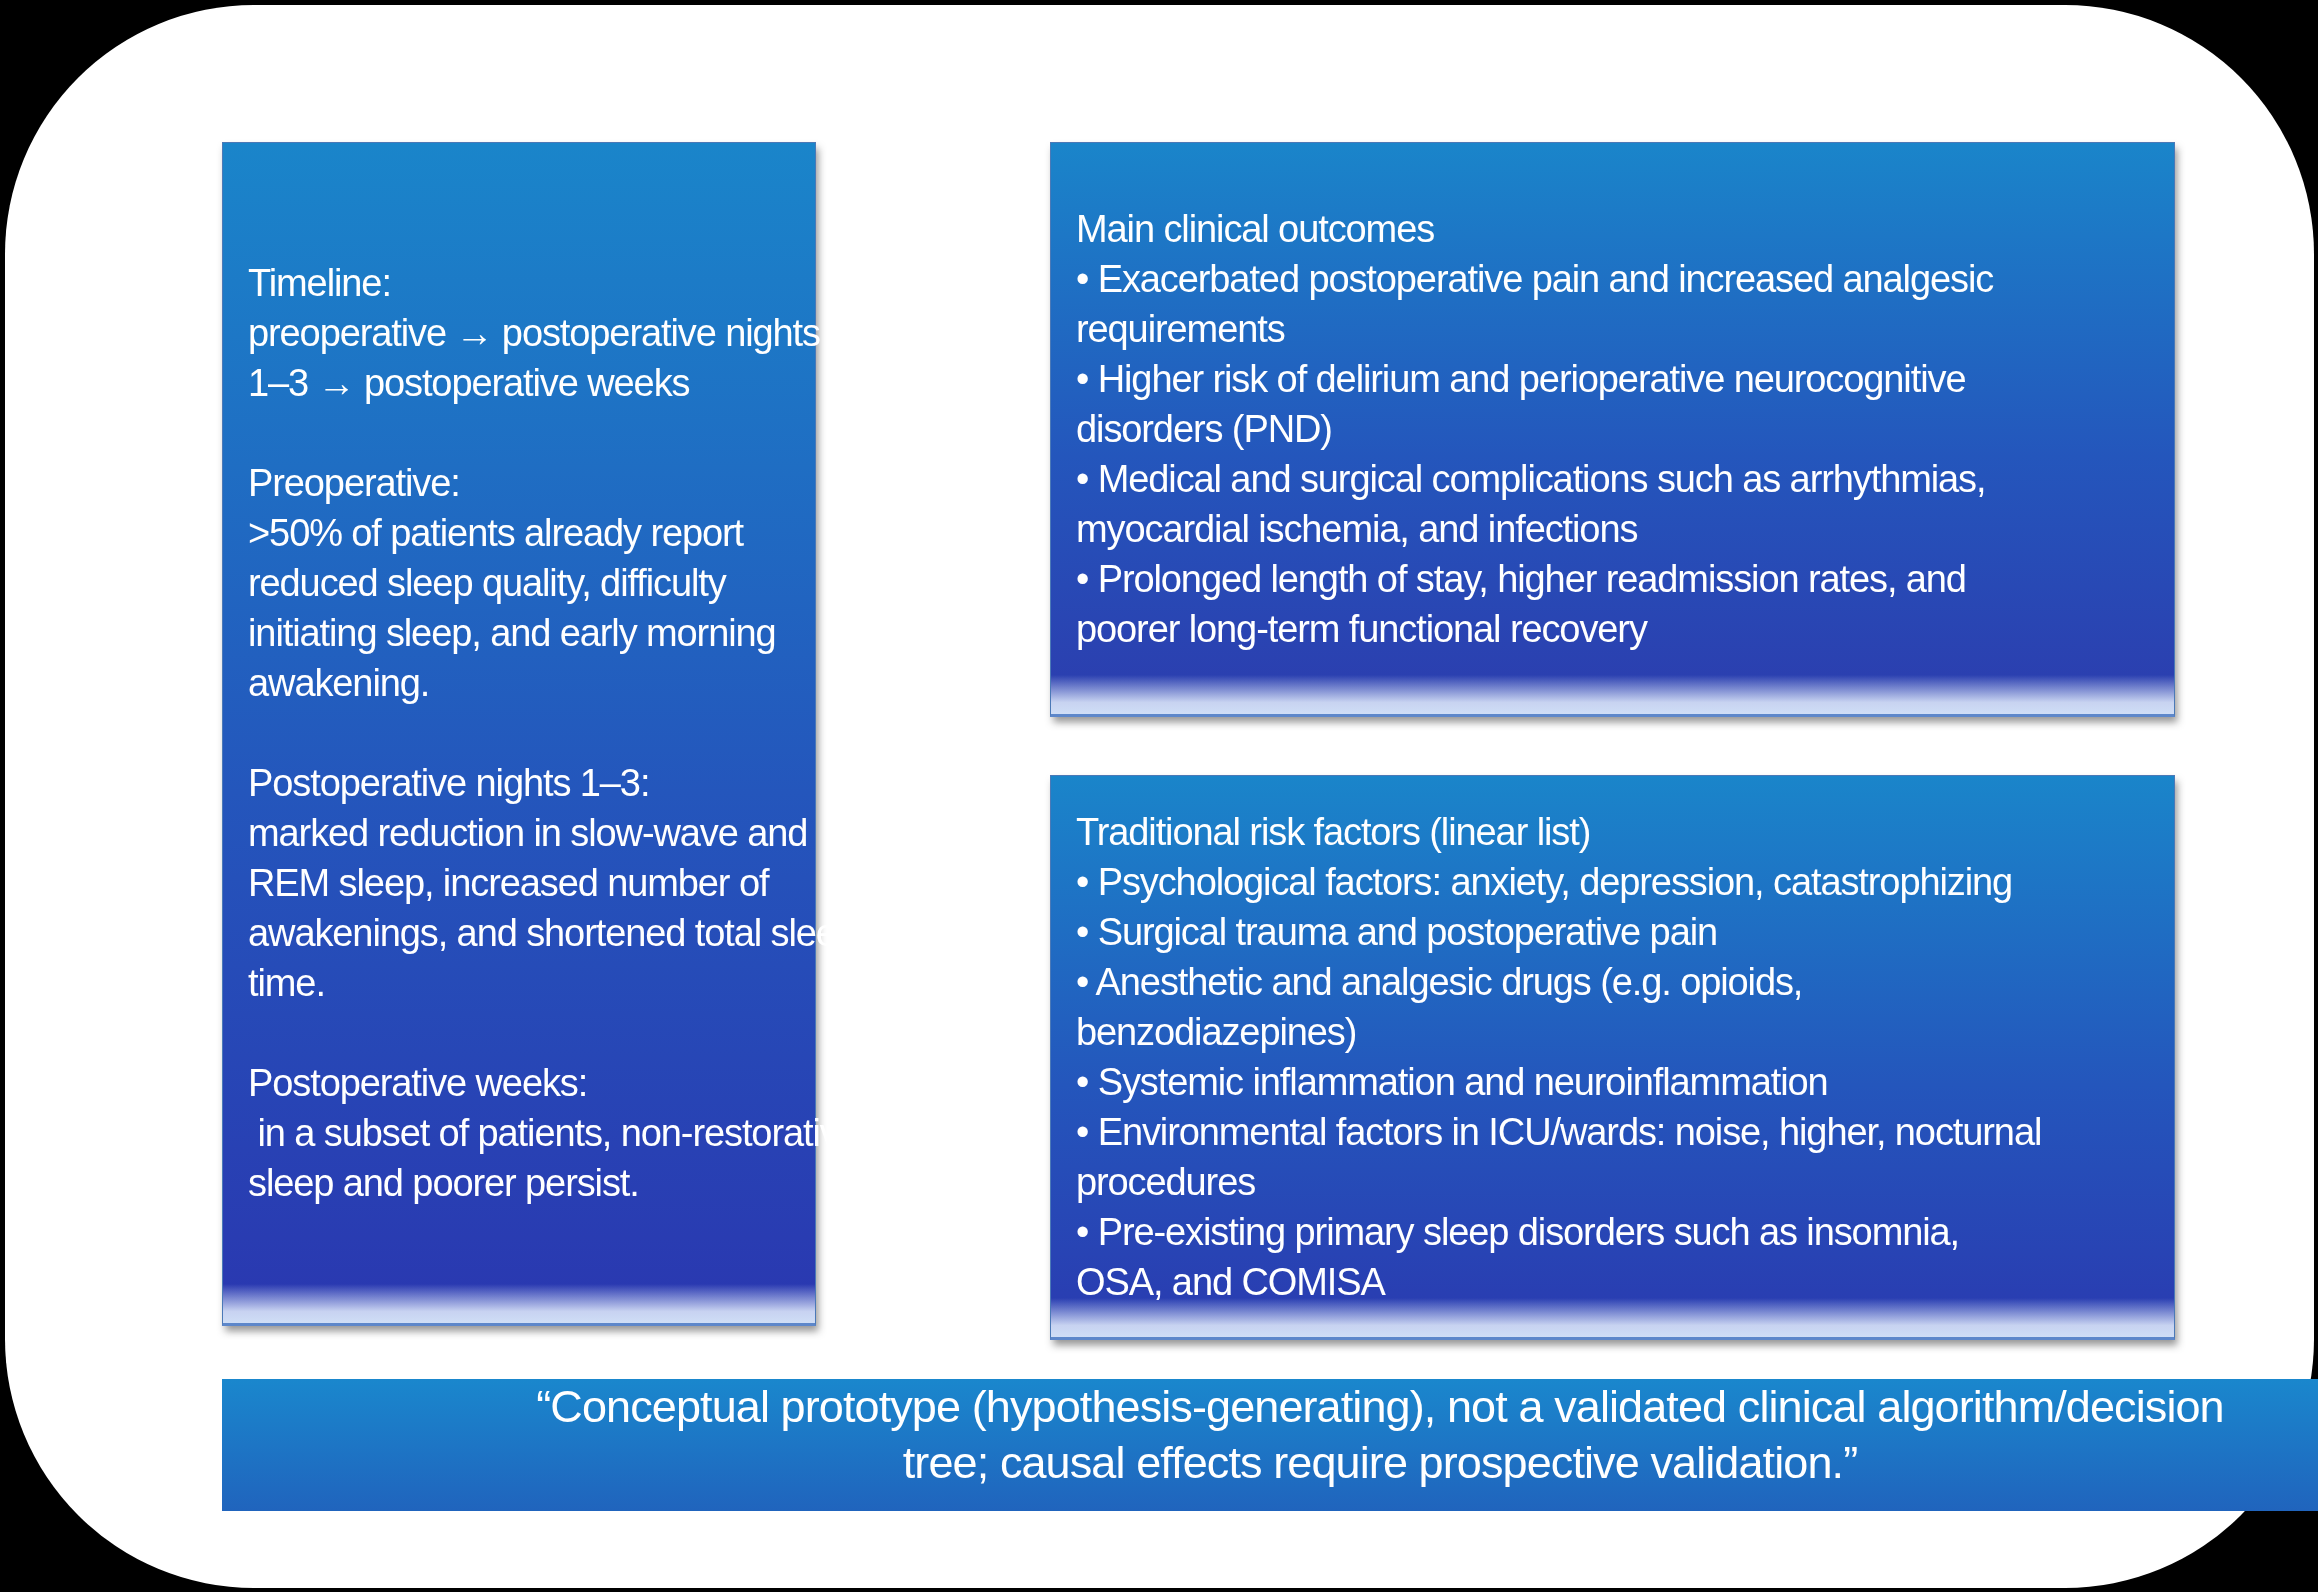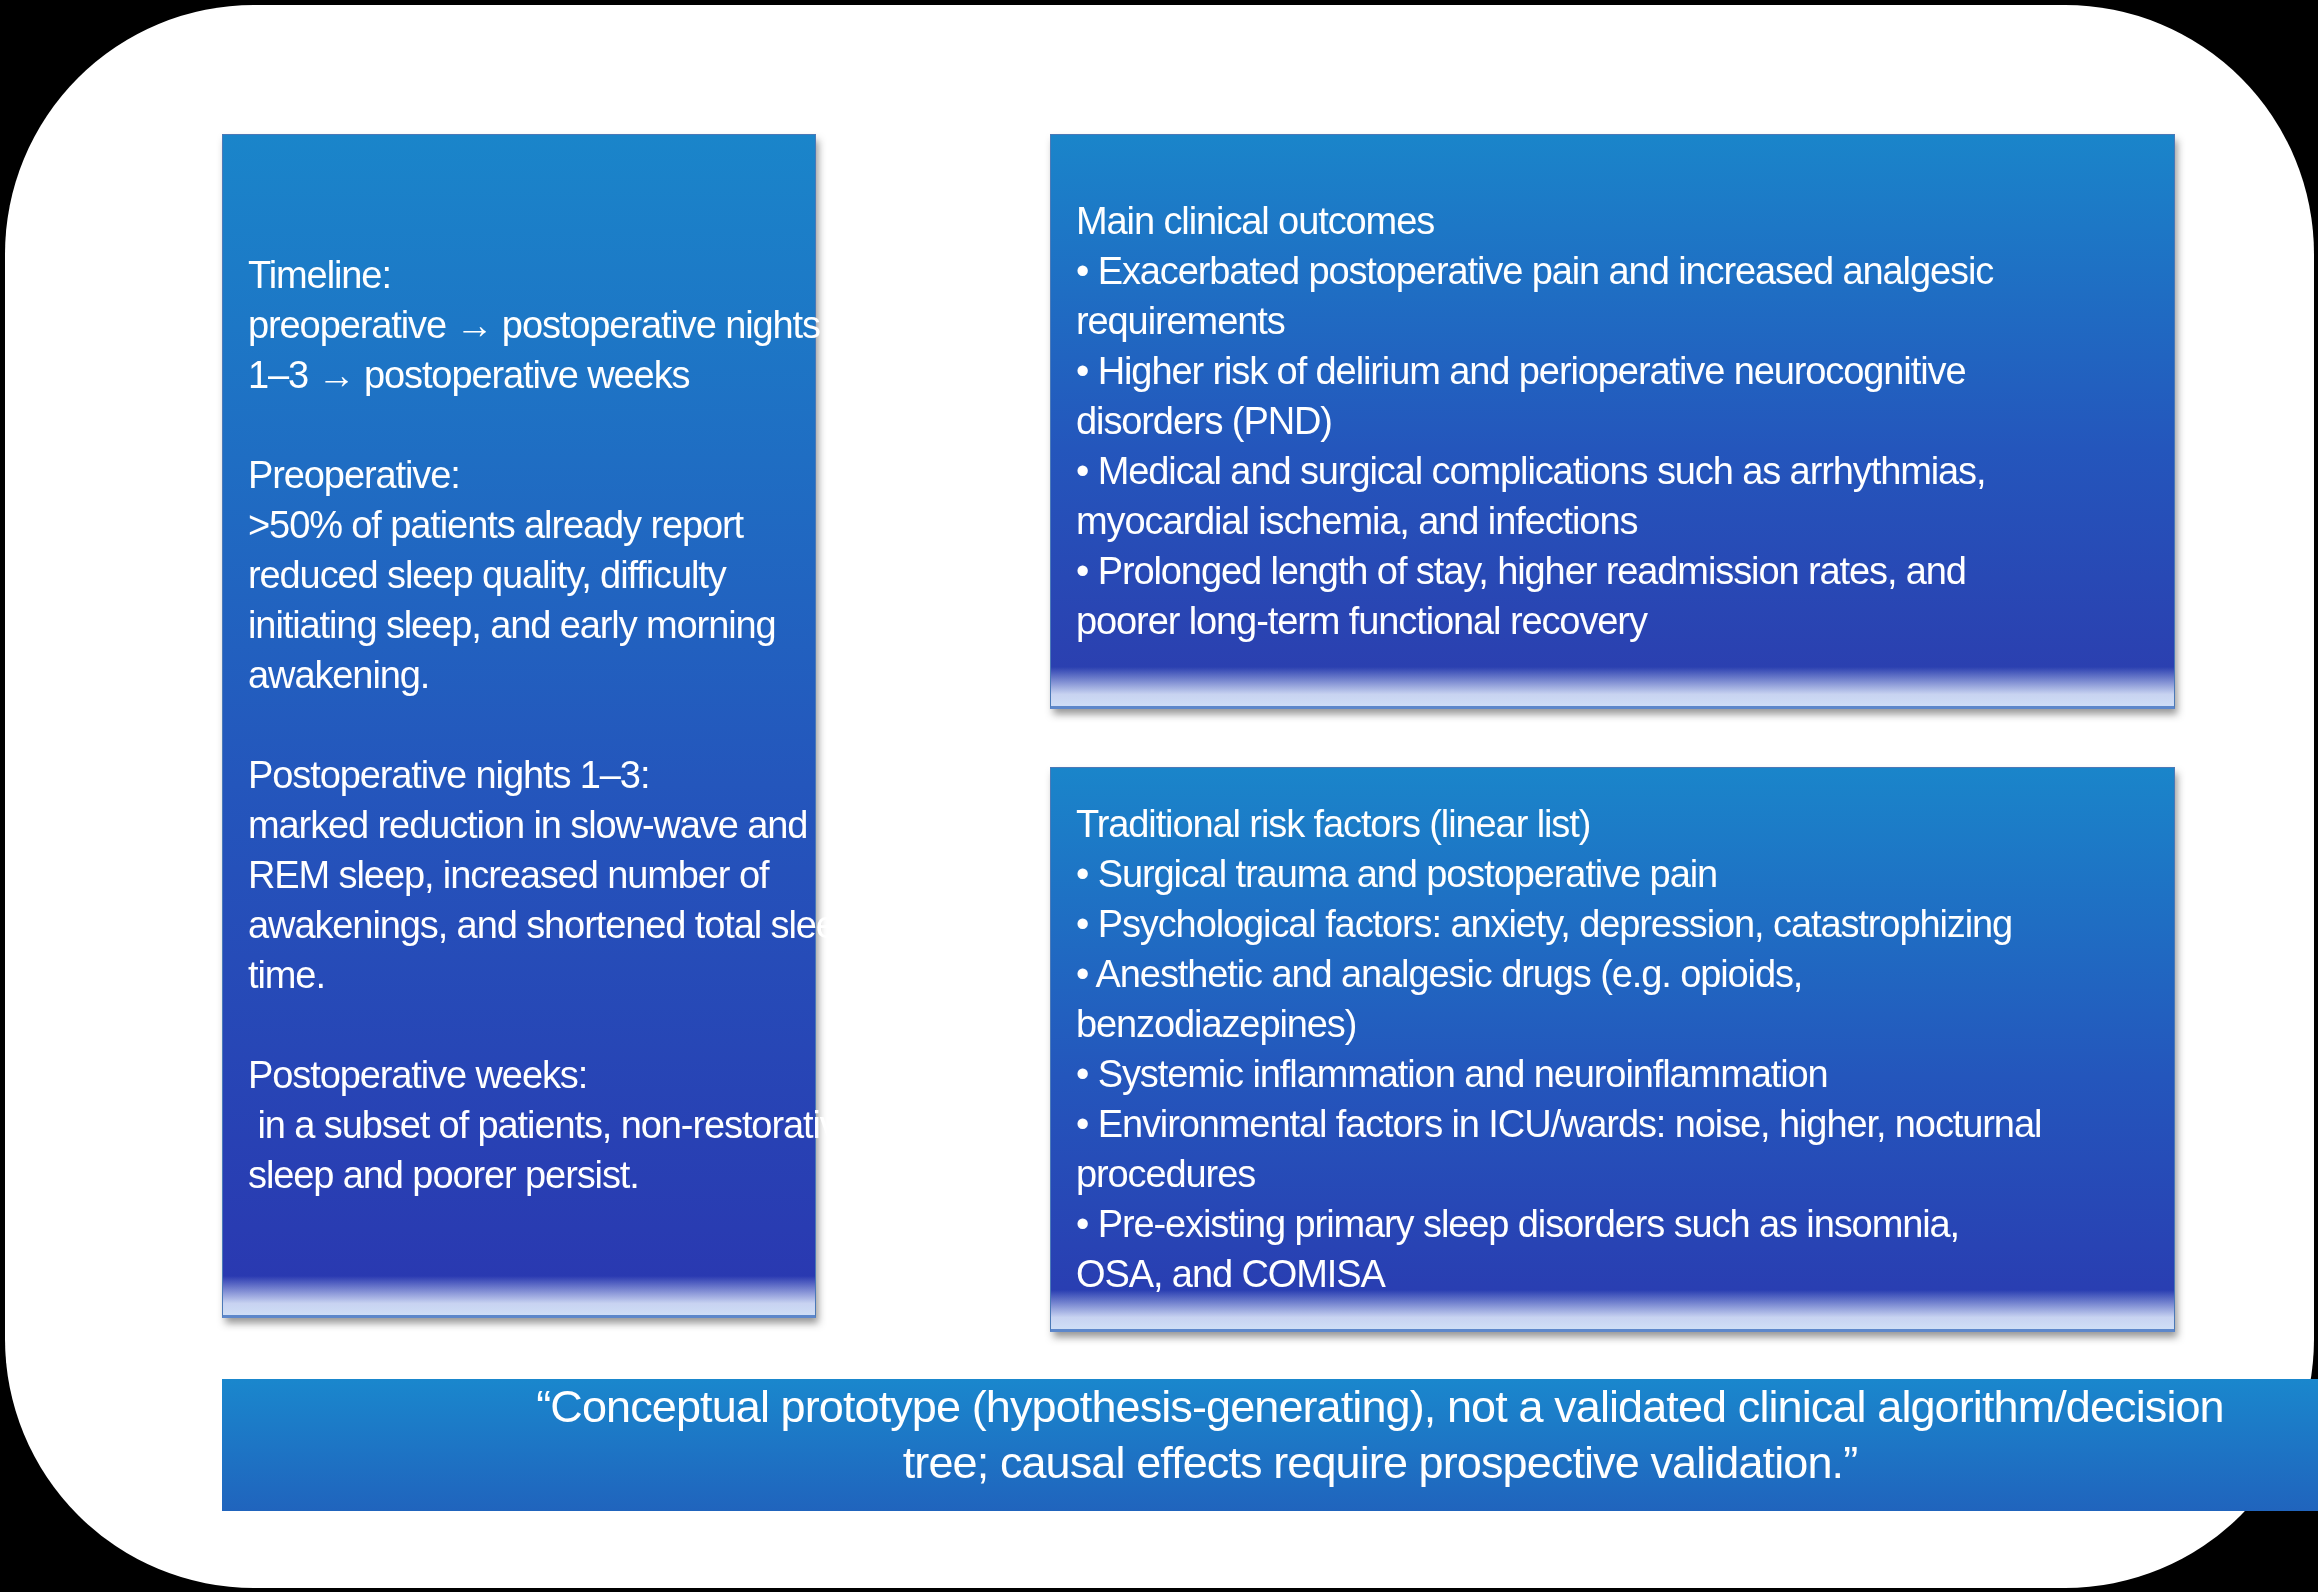--- a/index.html
+++ b/index.html
@@ -31,20 +31,21 @@
     border-bottom: 3.7px solid #5d87ca;
     box-shadow: 3.1px 5.6px 7.5px rgba(45, 45, 45, 0.5);
     display: flex;
     flex-direction: column;
     justify-content: center;
     padding: 0 25px;
     color: #ffffff;
     font-size: 38px;
     line-height: 50px;
     letter-spacing: -1.1px;
+    margin-top: 8px;
   }
   .box::after {
     content: "";
     position: absolute;
     left: 0;
     right: 0;
     bottom: 0;
     height: 39px;
     background: linear-gradient(180deg,
       rgba(235, 242, 253, 0) 0%,
@@ -137,22 +138,22 @@
           <div class="line">• Medical and surgical complications such as arrhythmias,</div>
           <div class="line">myocardial ischemia, and infections</div>
           <div class="line">• Prolonged length of stay, higher readmission rates, and</div>
           <div class="line">poorer long-term functional recovery</div>
         </div>
     </section>
 
     <section class="box box-risks">
       <div class="box-content">
           <div class="line">Traditional risk factors (linear list)</div>
+          <div class="line">• Psychological factors: anxiety, depression, catastrophizing</div>
           <div class="line">• Surgical trauma and postoperative pain</div>
-          <div class="line">• Psychological factors: anxiety, depression, catastrophizing</div>
           <div class="line">• Anesthetic and analgesic drugs (e.g. opioids,</div>
           <div class="line">benzodiazepines)</div>
           <div class="line">• Systemic inflammation and neuroinflammation</div>
           <div class="line">• Environmental factors in ICU/wards: noise, higher, nocturnal</div>
           <div class="line">procedures</div>
           <div class="line">• Pre-existing primary sleep disorders such as insomnia,</div>
           <div class="line">OSA, and COMISA</div>
         </div>
     </section>
 

